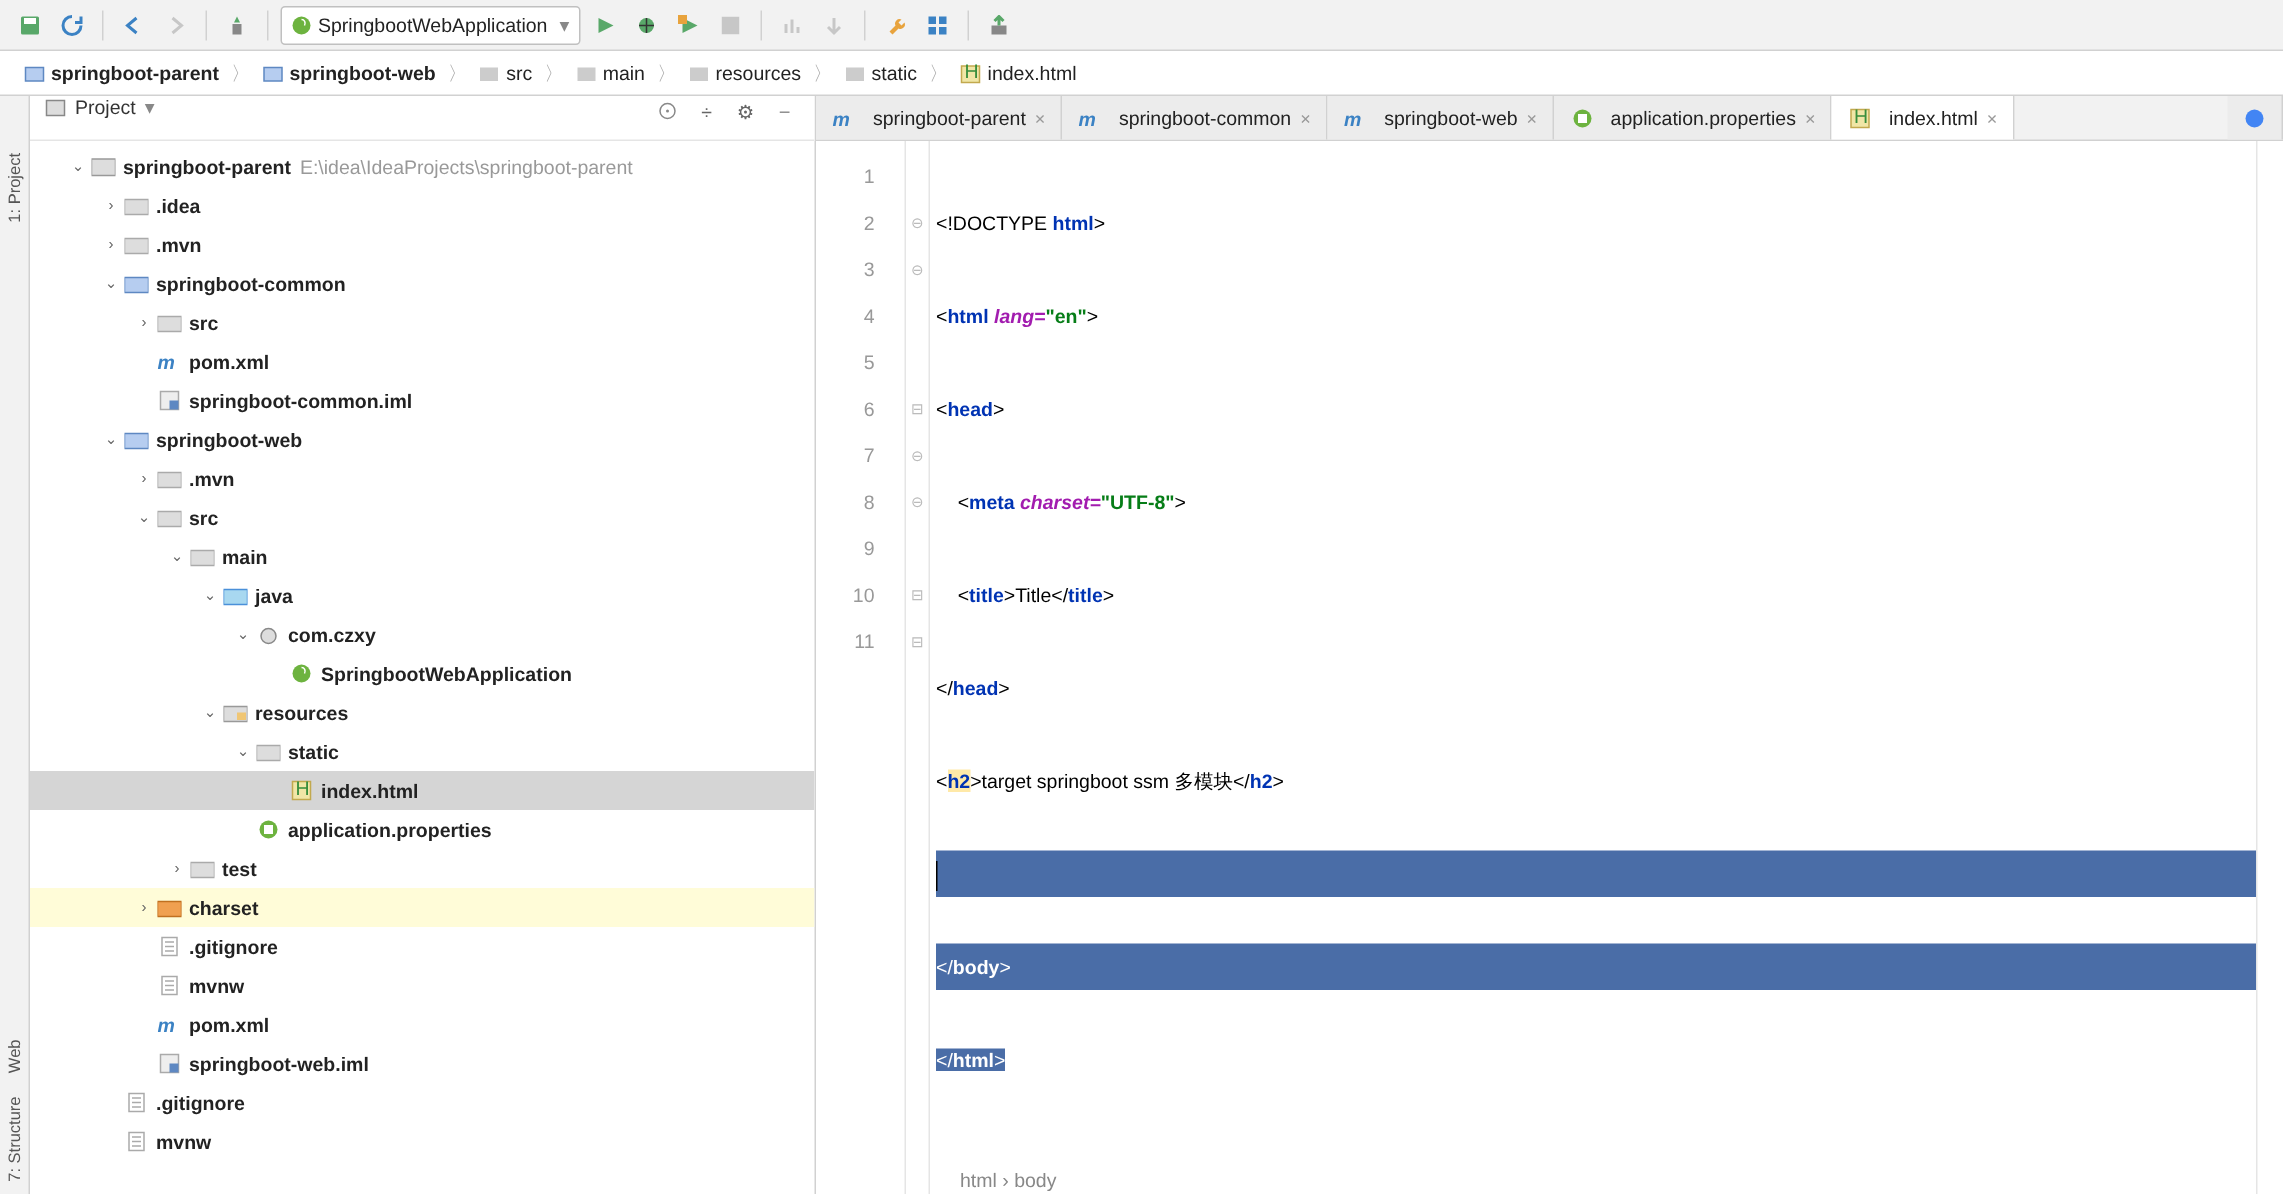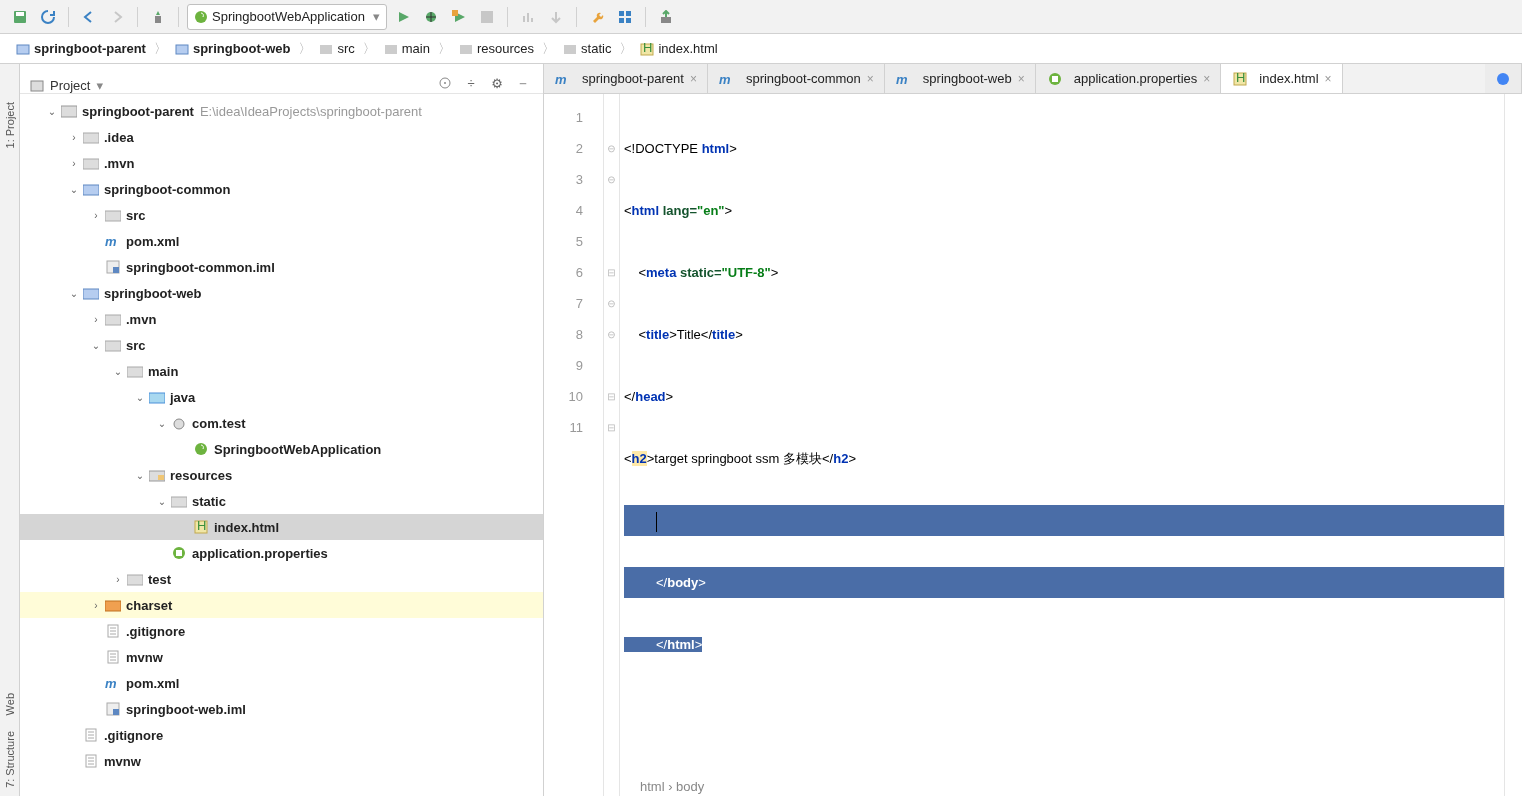--- a/index.html
+++ b/index.html
@@ -19,21 +19,21 @@
     
     
     .main { display: flex; height: calc(100% - 64px); }
     
     
     .left-vtabs { width: 20px; background: #f2f2f2; border-right: 1px solid #d1d1d1; display: flex; flex-direction: column; align-items: center; padding-top: 30px; }
     .vtab { writing-mode: vertical-rl; transform: rotate(180deg); font-size: 11px; padding: 8px 2px; cursor: pointer; color: #555; white-space: nowrap; }
     
     
     .project-panel { width: 524px; border-right: 1px solid #d1d1d1; background: #fff; display: flex; flex-direction: column; }
-    .panel-header { height: 30px; display: flex; align-items: flex-end; padding: 0 10px; border-bottom: 1px solid #e5e5e5; background: #fff; }
+    .panel-header { height: 30px; display: flex; align-items: flex-start; padding: 0 10px; border-bottom: 1px solid #e5e5e5; background: #fff; }
     .panel-title-wrap { display:flex; align-items:center; gap:6px; flex:1;}
     .panel-title { font-weight: normal; color: #333; }
     .panel-actions { display: flex; gap: 6px; }
     .panel-action { width: 20px; height: 20px; display: flex; align-items: center; justify-content: center; cursor: pointer; color: #666; }
     
     
     .tree { flex: 1; overflow: auto; padding: 4px 0; }
     .tree-row { display: flex; align-items: center; height: 26px; padding-right: 8px; cursor: pointer; }
     .tree-row.selected { background: #d5d5d5; }
     .tree-row.hover-target { background: #fffcd8; }
@@ -50,25 +50,25 @@
     .etab { display: flex; align-items: center; gap: 6px; padding: 0 10px; border-right: 1px solid #d1d1d1; background: #ececec; cursor: pointer; }
     .etab.active { background: #fff; }
     .etab .close { color: #999; font-size: 12px; }
     .editor-body { flex: 1; display: flex; position: relative; background:#fff; }
     .gutter { width: 60px; background: #fff; border-right: 1px solid #e5e5e5; text-align: right; padding: 8px 20px 8px 8px; color: #999; font-family: "Consolas", monospace; font-size: 14px; line-height: 31px; }
     .foldcol { width:16px; padding-top:8px; border-right: 1px solid #e5e5e5; }
     .fold { height:31px; display:flex; align-items:center; justify-content:center; color:#bbb; font-size:10px;}
     .code { flex: 1; padding: 8px 0 8px 4px; font-family: "Consolas", monospace; font-size: 15px; line-height: 31px; white-space: pre; position:relative; }
     .code .kw { color: #0033b3; font-weight: bold; }
     .code .tag { color: #0033b3; font-weight: bold; }
-    .code .attr { color: #14532d; font-weight:bold;}
+    .code .attr { color: #a21caf; font-weight:bold;font-style:italic;}
     .code .str { color: #067d17; font-weight:bold;}
     .code .txt { color: #000; }
     .code .punct { color: #000; }
-    .sel { background: #4a6da7; color: #fff; padding-left: 32px; }
+    .sel { background: #4a6da7; color: #fff; }
     .sel .tag, .sel .punct { color: #fff; }
     .cursor { display:inline-block; width:1px; height:20px; background:#000; vertical-align:middle;}
     .right-gutter { width:18px; border-left:1px solid #e5e5e5;}
     
     
     svg { display: block; }
     .statusbar { position:absolute; bottom:0; left:620px; color:#888; font-size:13px; padding:2px 20px;}
   </style>
 </head>
 <body>
@@ -376,21 +376,21 @@
           <span class="tree-label">java</span>
         </div>
         <div class="tree-row">
           <span class="indent" style="width:134px"></span>
           <span class="expand">⌄</span>
           <span class="icon-box">
             <svg width="16" height="14">
               <circle cx="8" cy="8" r="5" fill="#ddd" stroke="#888"></circle>
             </svg>
           </span>
-          <span class="tree-label">com.test</span>
+          <span class="tree-label">com.czxy</span>
         </div>
         <div class="tree-row">
           <span class="indent" style="width:156px"></span>
           <span class="expand"></span>
           <span class="icon-box">
             <svg width="14" height="14">
               <circle cx="7" cy="7" r="6" fill="#6db33f"></circle>
               <path d="M7 3c2 0 3 2 2 4" stroke="#fff" fill="none"></path>
             </svg>
           </span>
@@ -605,21 +605,22 @@
           <div class="fold">⊟</div>
           <div class="fold">⊖</div>
           <div class="fold">⊖</div>
           <div class="fold"></div>
           <div class="fold">⊟</div>
           <div class="fold">⊟</div>
       </div>
       <div class="code">
 <div><span class="punct">&lt;!DOCTYPE </span><span class="kw">html</span><span class="punct">&gt;</span></div>
 <div><span class="punct">&lt;</span><span class="tag">html </span><span class="attr">lang=</span><span class="str">"en"</span><span class="punct">&gt;</span></div>
-<div><span class="punct">    &lt;</span><span class="tag">meta </span><span class="attr">static=</span><span class="str">"UTF-8"</span><span class="punct">&gt;</span></div>
+<div><span class="punct">&lt;</span><span class="tag">head</span><span class="punct">&gt;</span></div>
+<div><span class="punct">    &lt;</span><span class="tag">meta </span><span class="attr">charset=</span><span class="str">"UTF-8"</span><span class="punct">&gt;</span></div>
 <div><span class="punct">    &lt;</span><span class="tag">title</span><span class="punct">&gt;</span><span class="txt">Title</span><span class="punct">&lt;/</span><span class="tag">title</span><span class="punct">&gt;</span></div>
 <div><span class="punct">&lt;/</span><span class="tag">head</span><span class="punct">&gt;</span></div>
 <div><span class="punct">&lt;</span><span class="tag" style="background:#ffe9a8">h2</span><span class="punct">&gt;</span><span class="txt">target springboot ssm 多模块</span><span class="punct">&lt;/</span><span class="tag">h2</span><span class="punct">&gt;</span></div>
 <div class="sel"><span class="cursor"></span>&nbsp;</div>
 <div class="sel"><span class="punct">&lt;/</span><span class="tag">body</span><span class="punct">&gt;</span></div>
 <div><span class="sel"><span class="punct">&lt;/</span><span class="tag">html</span><span class="punct">&gt;</span></span></div>
       </div>
       <div class="right-gutter"></div>
 
     </div>

